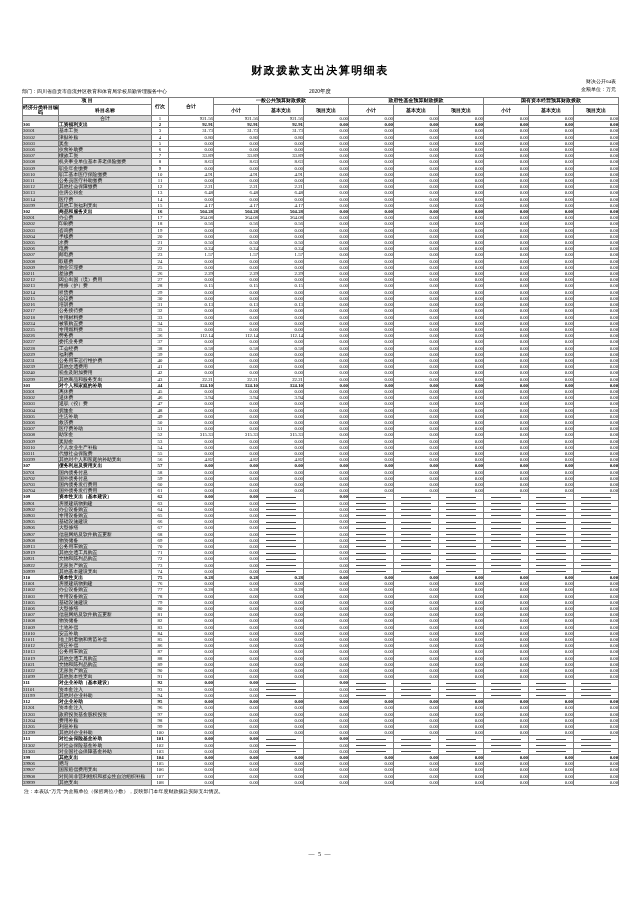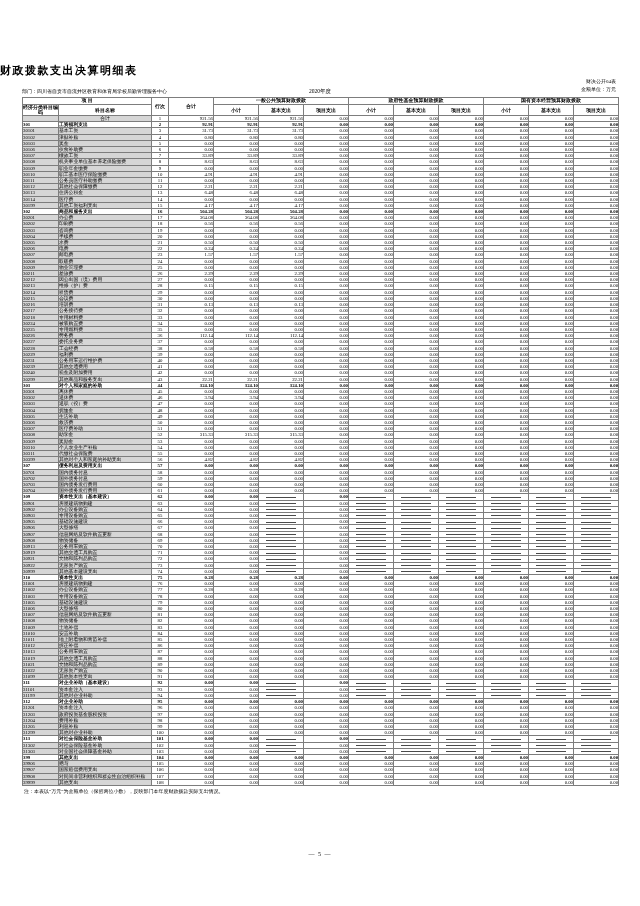--- a/index.html
+++ b/index.html
@@ -1,18 +1,18 @@
 <!DOCTYPE html>
 <html><head>
 <meta charset="utf-8">
 <style>
   html,body{margin:0;padding:0;}
   body{width:640px;height:906px;background:#ffffff;position:relative;
        font-family:"Liberation Serif","DejaVu Serif",serif;color:#000;}
-  .title{position:absolute;top:63px;left:0;width:100%;
+  .title{position:absolute;top:63px;left:0;width:100%;text-align:center;
          font-size:11px;font-weight:bold;letter-spacing:1.5px;}
   .form-code{position:absolute;top:78px;right:24px;font-size:5px;text-align:right;}
   .unit-label{position:absolute;top:86px;right:24px;font-size:5px;text-align:right;}
   .dept{position:absolute;top:88px;left:22px;font-size:5px;}
   .year{position:absolute;top:88px;left:0;width:100%;text-align:center;font-size:5.5px;}
   table.main{position:absolute;top:97px;left:22px;width:596px;
              border-collapse:collapse;table-layout:fixed;}
   table.main th,table.main td{border:1px solid #7d7d7d;padding:0;overflow:hidden;
              white-space:nowrap;box-sizing:border-box;}
   table.main{border:1px solid #3c3c3c;}

